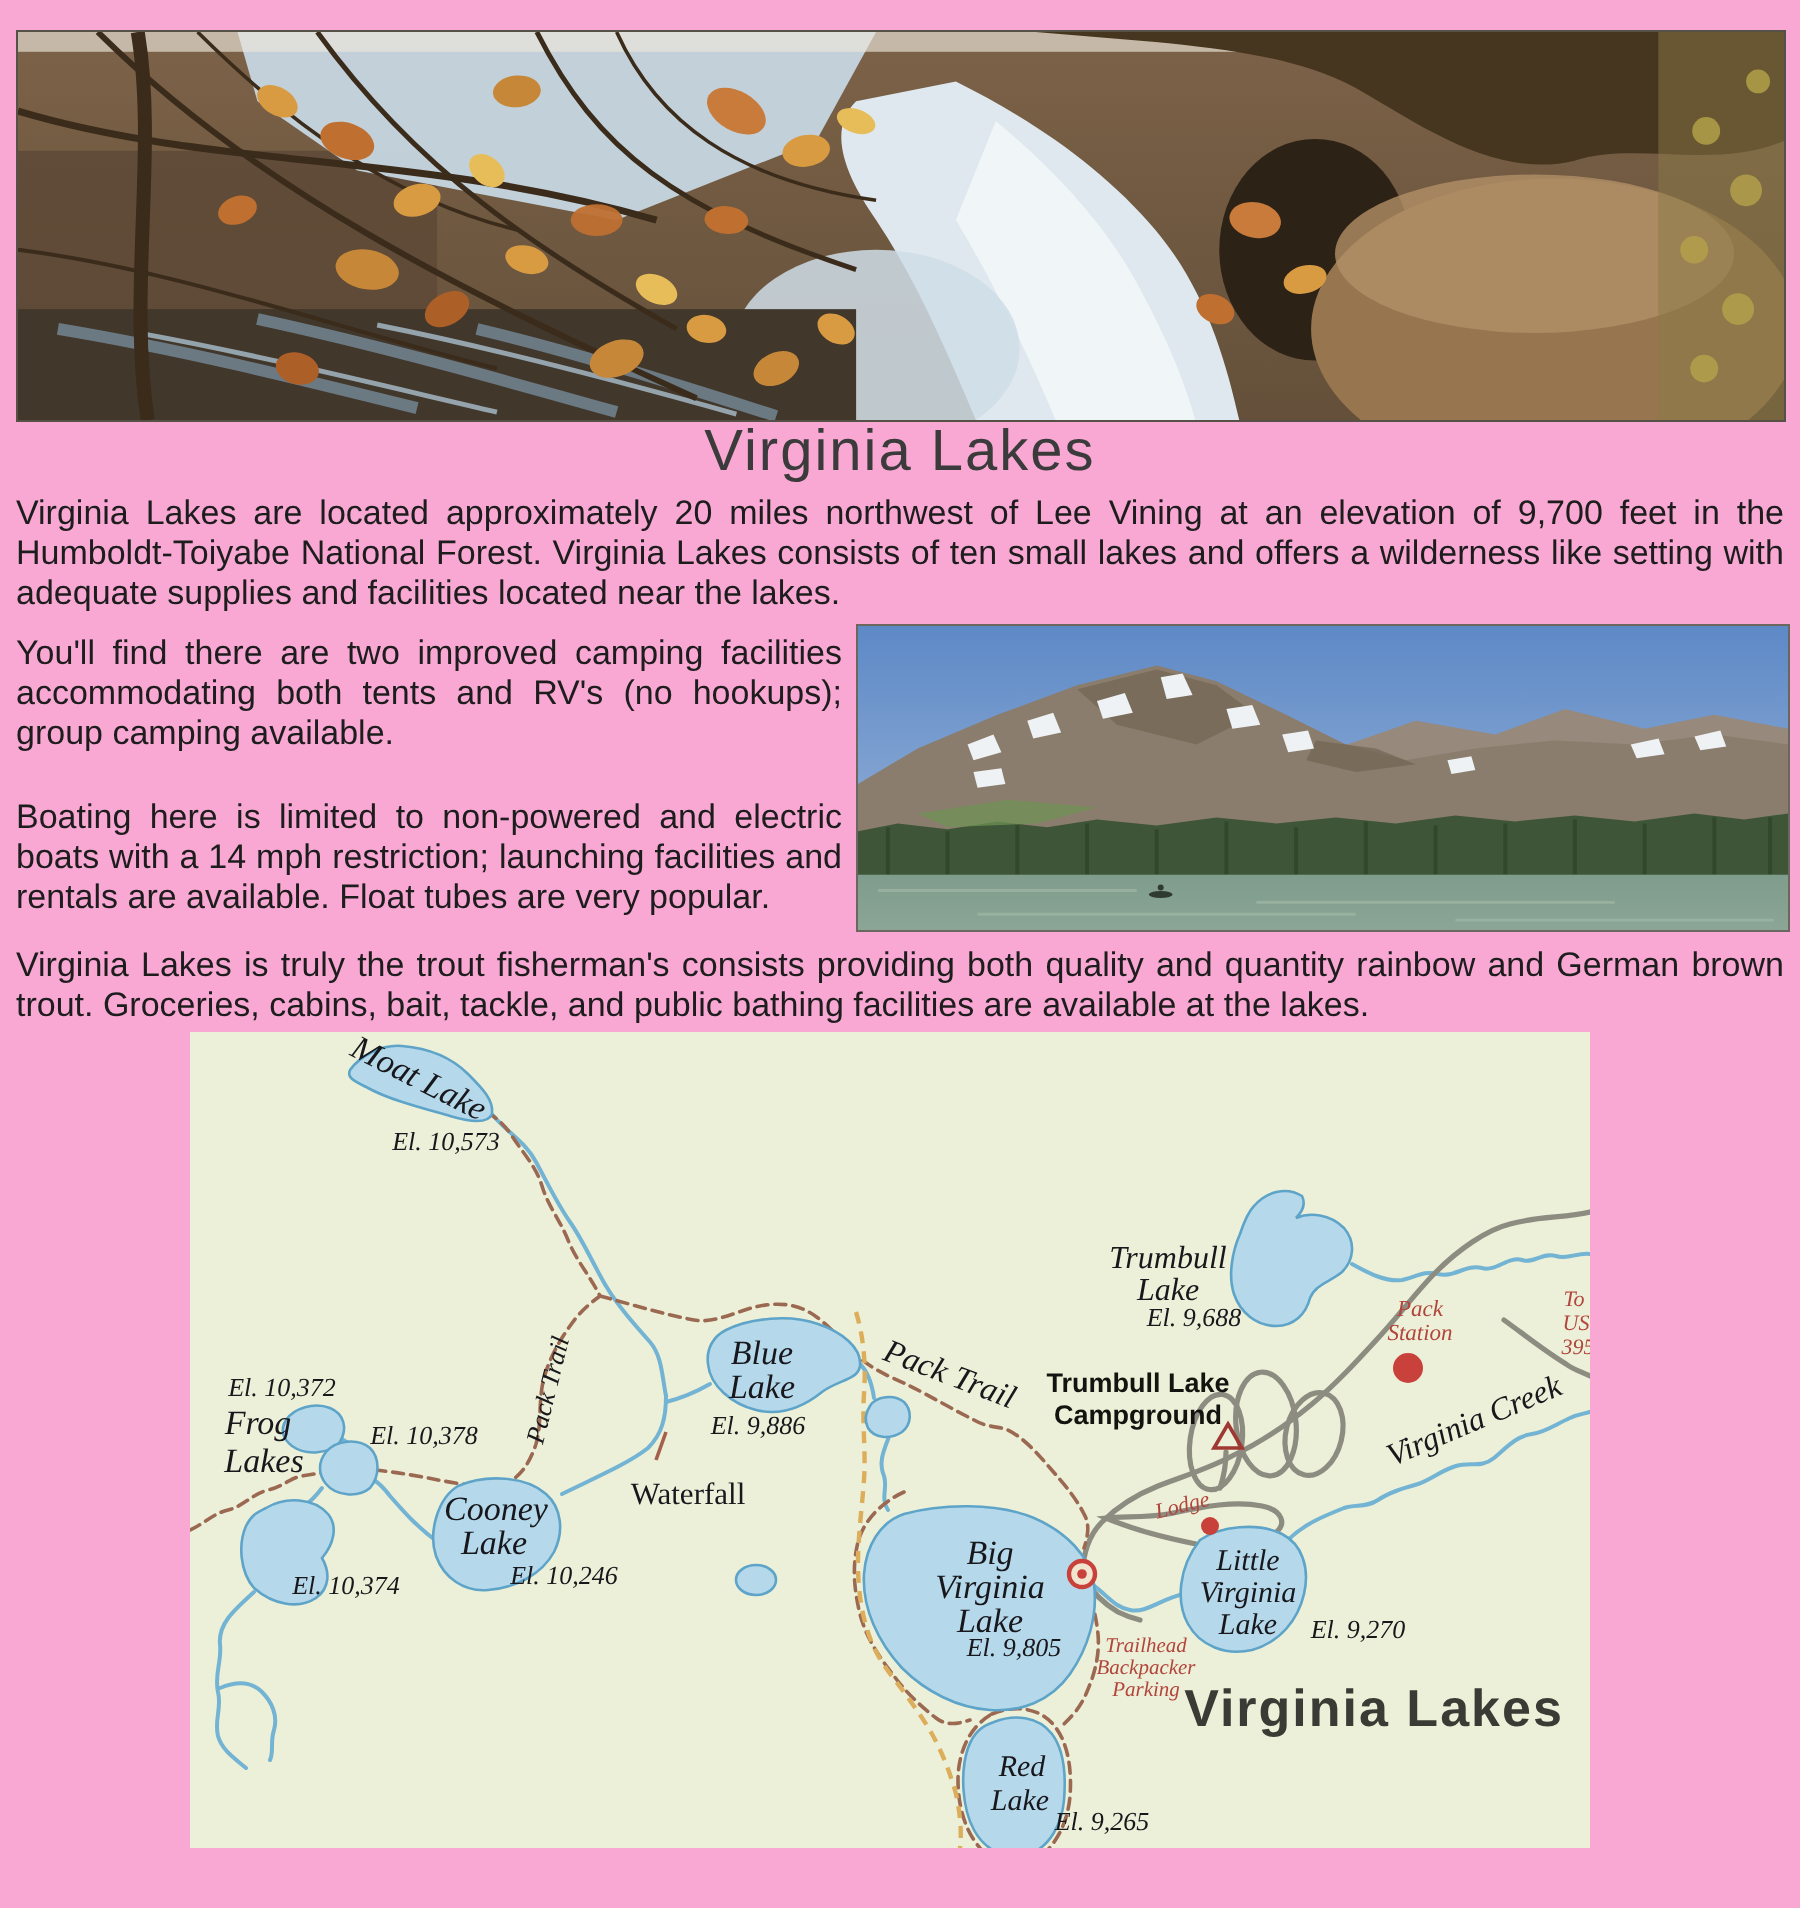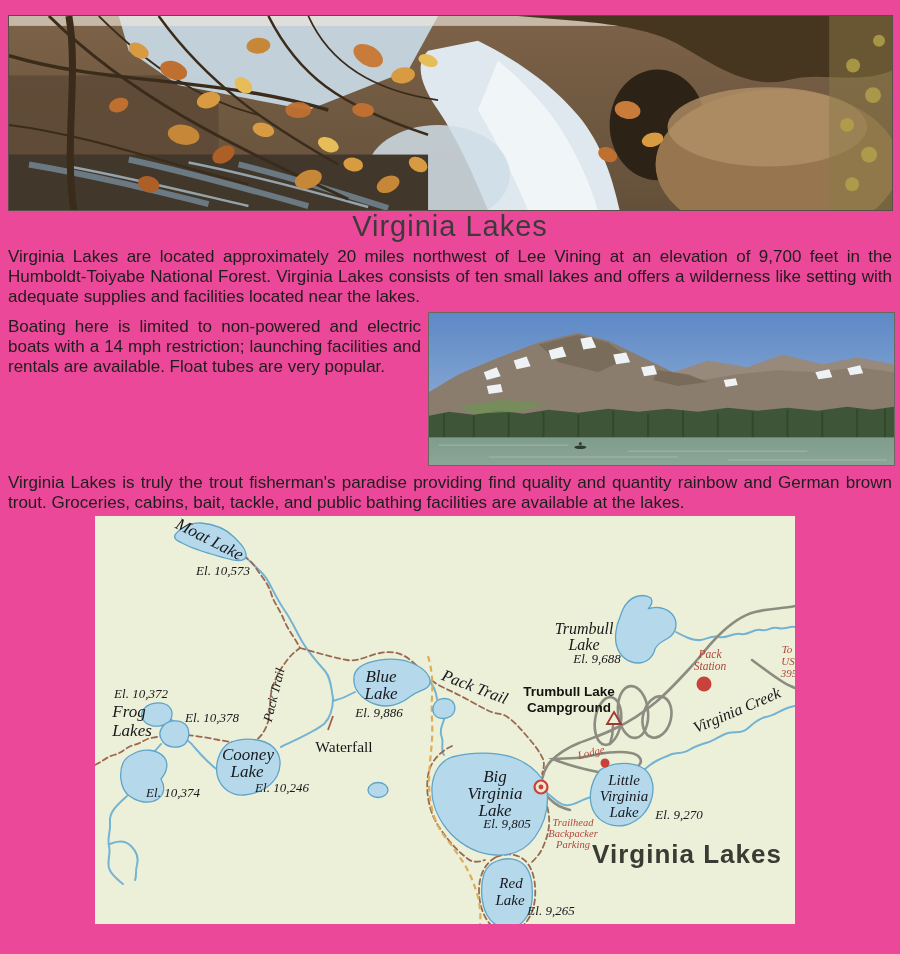--- a/index.html
+++ b/index.html
@@ -1,16 +1,16 @@
 <!DOCTYPE html>
 <html><head>
 <meta charset="utf-8">
 <style>
   html,body{margin:0;padding:0;background:#ffffff;}
-  .page{position:relative;width:900px;height:954px;background:#ec4899;overflow:hidden;
+  .page{position:relative;width:900px;height:954px;background:#f9a8d4;overflow:hidden;
         font-family:"Liberation Sans",sans-serif;color:#1d1d1d;}
   .abs{position:absolute;}
   .photo{border:1px solid #565046;box-sizing:border-box;overflow:hidden;background:#888;}
   .doc-title{top:210px;left:0;width:100%;text-align:center;font-size:29px;
              font-weight:400;color:#3b3b3b;letter-spacing:1px;}
   .para{font-size:17px;line-height:1.18;text-align:justify;}
   .col-left p{margin:0 0 22px 0;}
   .map-wrap{background:#edf0d8;}
   svg{display:block;}
   
@@ -103,20 +103,21 @@
         <ellipse cx="130" cy="35" rx="11" ry="7" fill="#d89b42" transform="rotate(30 130 35)"></ellipse>
       </g>
     </svg>
   </div>
 
   <div class="abs doc-title">Virginia Lakes</div>
 
   <div class="abs para" style="left:8px;top:247px;width:884px;">Virginia Lakes are located approximately 20 miles northwest of Lee Vining at an elevation of 9,700 feet in the Humboldt-Toiyabe National Forest. Virginia Lakes consists of ten small lakes and offers a wilderness like setting with adequate supplies and facilities located near the lakes.</div>
 
   <div class="abs col-left" style="left:8px;top:317px;width:413px;">
+    <p class="para">You'll find there are two improved camping facilities accommodating both tents and RV's (no hookups); group camping available.</p>
     <p class="para">Boating here is limited to non-powered and electric boats with a 14 mph restriction; launching facilities and rentals are available. Float tubes are very popular.</p>
   </div>
 
   <div class="abs photo" style="left:428px;top:312px;width:467px;height:154px;border-color:#6b675f;">
     <svg width="465" height="152" viewBox="0 0 467 154" preserveAspectRatio="none">
       <defs>
         <linearGradient id="gSky" x1="0" y1="0" x2="0" y2="1">
           <stop offset="0" stop-color="#5d89c6"></stop>
             <stop offset="1" stop-color="#8aa9d4"></stop>
         </linearGradient>
@@ -166,21 +167,21 @@
         <line x1="10" y1="134" x2="140" y2="134"></line>
           <line x1="200" y1="140" x2="380" y2="140"></line>
         <line x1="60" y1="146" x2="250" y2="146"></line>
           <line x1="300" y1="149" x2="460" y2="149"></line>
       </g>
       <ellipse cx="152" cy="136" rx="6" ry="1.8" fill="#2f3b30"></ellipse>
       <circle cx="152" cy="132.5" r="1.5" fill="#2f3b30"></circle>
     </svg>
   </div>
 
-  <div class="abs para" style="left:8px;top:473px;width:884px;">Virginia Lakes is truly the trout fisherman's paradise providing find quality and quantity rainbow and German brown trout. Groceries, cabins, bait, tackle, and public bathing facilities are available at the lakes.</div>
+  <div class="abs para" style="left:8px;top:473px;width:884px;">Virginia Lakes is truly the trout fisherman's consists providing both quality and quantity rainbow and German brown trout. Groceries, cabins, bait, tackle, and public bathing facilities are available at the lakes.</div>
 
   <div class="abs map-wrap" style="left:95px;top:516px;width:700px;height:408px;">
     <svg width="700" height="408" viewBox="0 0 700 408">
 
       <g fill="none" stroke="#73b3d3" stroke-width="2" stroke-linecap="round">
         <path d="M150,40 C158,50 168,55 173,65 C178,74 183,85 190,95 C197,105 202,117 208,127 C214,137 222,146 230,155 C236,162 236,172 238,182"></path>
         <path d="M260,176 C253,180 246,183 238,185"></path>
         <path d="M238,182 C238,193 236,201 229,208 C219,216 200,224 186,231"></path>
         <path d="M124,255 C114,248 107,240 100,232 C97,228 95,226 92,224"></path>
         <path d="M75,203 C78,205 80,206 82,207"></path>

